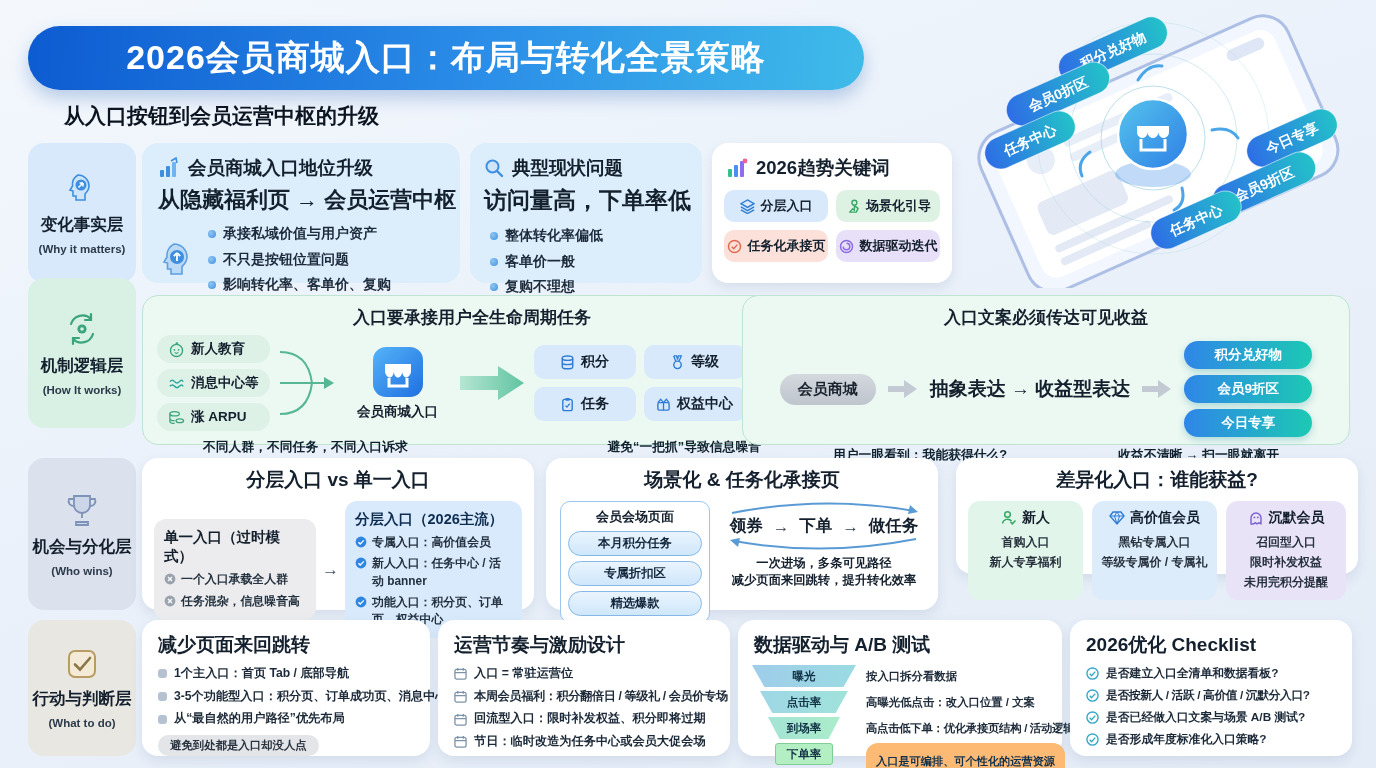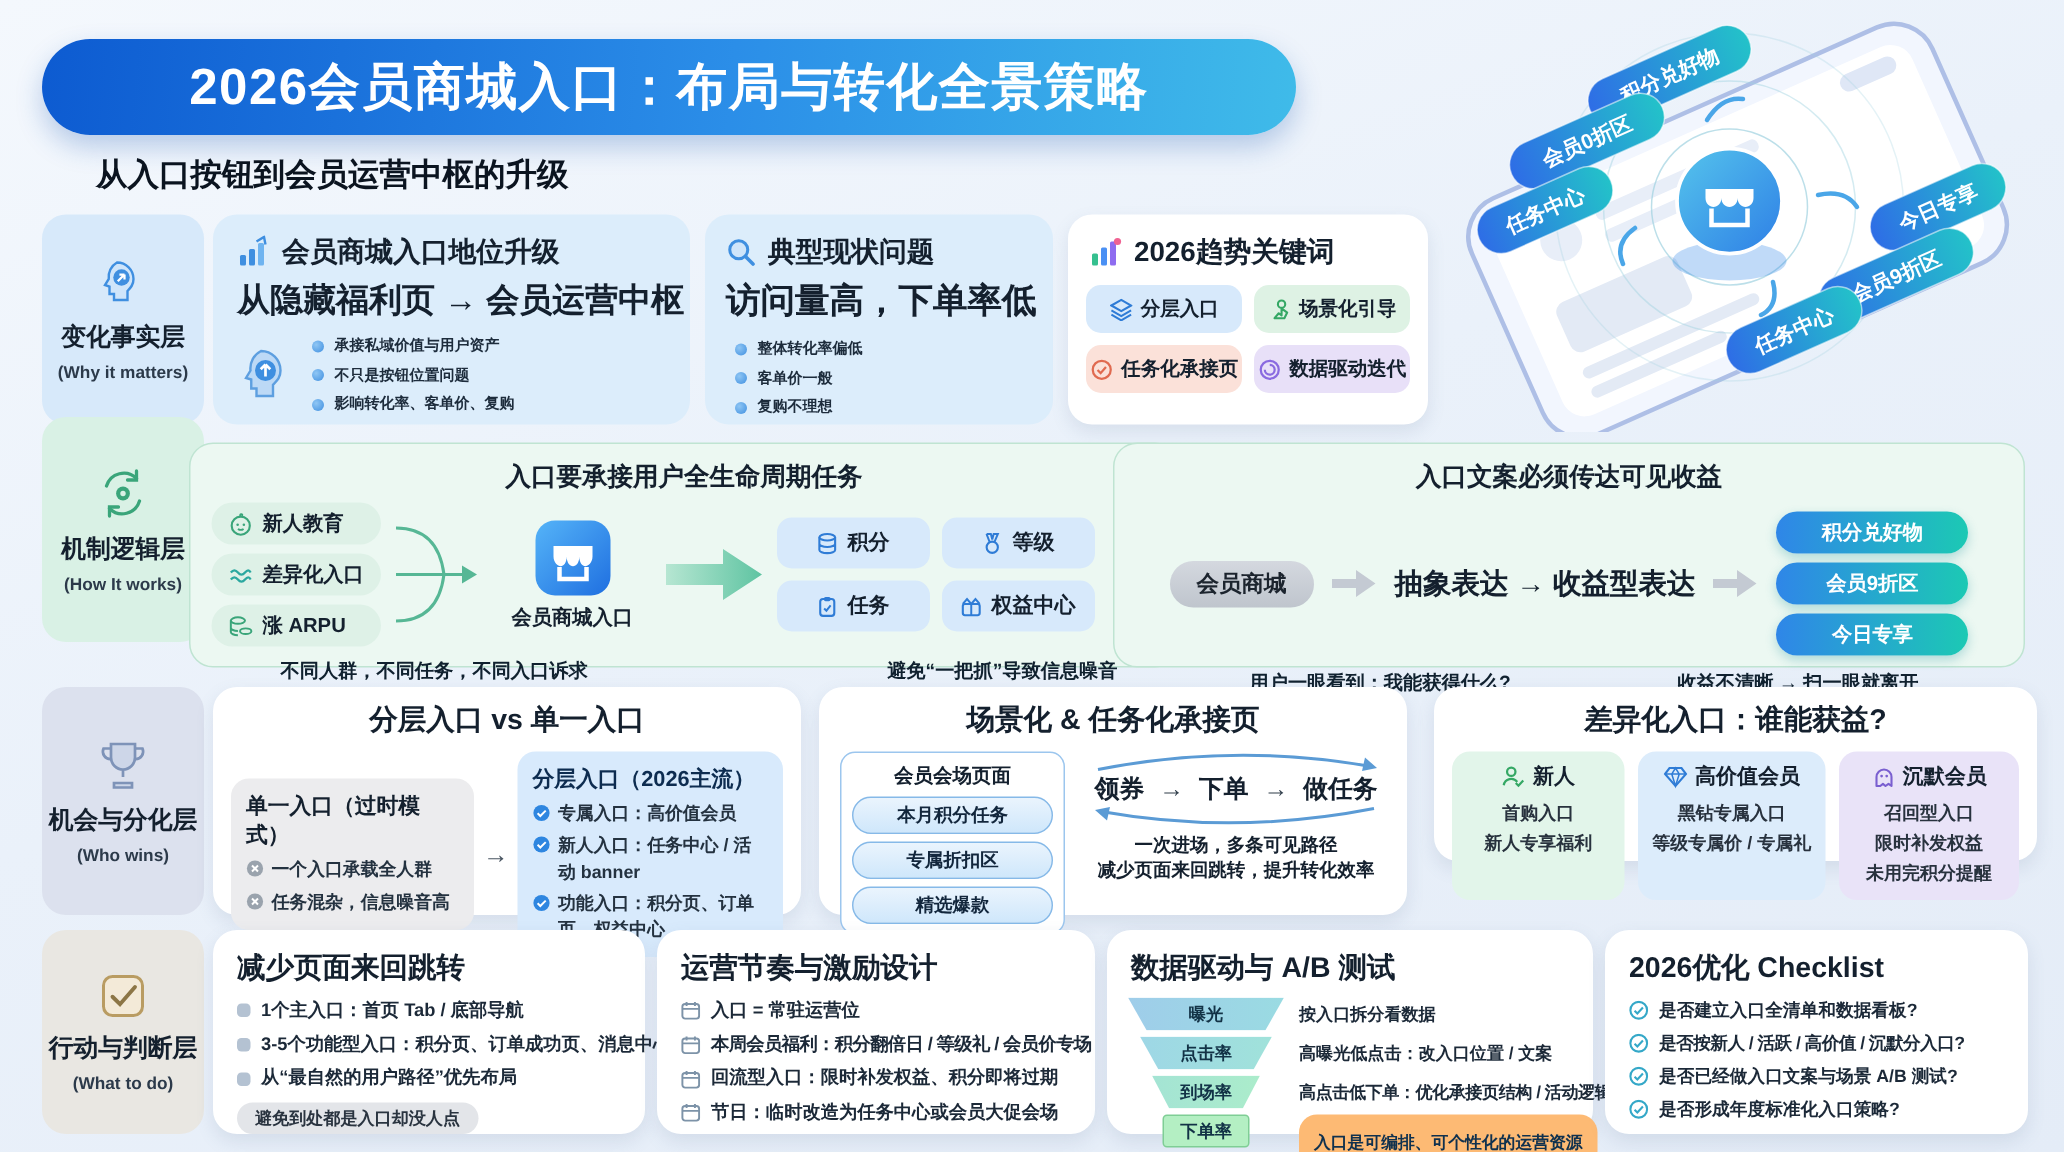--- a/index.html
+++ b/index.html
@@ -19,21 +19,21 @@
   .rlabel .t{font-size:16.5px;font-weight:800;}
   .rlabel .s{font-size:11.5px;font-weight:600;color:#2c3a4a;}
   
   .card{position:absolute;border-radius:16px;}
   .c-blue{background:#dcedfb;}
   .c-white{background:#fff;box-shadow:0 5px 12px rgba(90,115,150,.14);}
   .c-mint{background:#ecf8f2;border:1px solid #bfe4d2;}
   .trow{display:flex;align-items:center;gap:8px;padding:12px 16px 0;}
   .trow .tt{font-size:18.5px;font-weight:800;}
   .headline{font-size:22px;font-weight:800;margin:5px 0 0 16px;}
-  .bul{display:flex;align-items:center;gap:7px;font-size:10px;font-weight:700;color:#1d2c3c;line-height:1.55;}
+  .bul{display:flex;align-items:center;gap:7px;font-size:14px;font-weight:700;color:#1d2c3c;line-height:1.55;}
   .dot{width:8px;height:8px;border-radius:50%;background:radial-gradient(circle at 35% 35%,#8fc6f4,#3f8fe0);flex:0 0 8px;}
   .chip{display:flex;align-items:center;justify-content:center;gap:6px;border-radius:10px;font-size:13px;font-weight:800;height:32px;}
   
   .ctitle{text-align:center;font-size:17px;font-weight:800;margin-top:10px;}
   .pill-m{display:flex;align-items:center;gap:6px;background:#def1e7;border-radius:15px;padding:4px 11px;font-size:13.5px;font-weight:800;height:28px;}
   .chip-b{display:flex;align-items:center;justify-content:center;gap:6px;background:#d7e9fb;border-radius:10px;width:102px;height:34px;font-size:14px;font-weight:800;}
   .gpill{display:flex;align-items:center;justify-content:center;border-radius:16px;width:128px;height:28px;
     background:linear-gradient(90deg,#2f86e8,#1cc9b4);color:#fff;font-size:13.5px;font-weight:800;box-shadow:0 3px 7px rgba(30,150,160,.3);}
   .caps{display:flex;justify-content:space-between;font-size:12.8px;font-weight:800;color:#10212f;}
   
@@ -248,39 +248,39 @@
     <svg width="38" height="38" viewBox="0 0 38 38">
       <path d="M8 14a12 12 0 0 1 20-5m2 15a12 12 0 0 1-20 5" fill="none" stroke="#3aa57a" stroke-width="2.2" stroke-linecap="round"></path>
       <path d="M28 4v6h-6M10 34v-6h6" fill="none" stroke="#3aa57a" stroke-width="2.2" stroke-linecap="round"></path>
       <circle cx="19" cy="19" r="4.6" fill="#3aa57a"></circle>
         <circle cx="19" cy="19" r="1.8" fill="#d9f1e5"></circle>
     </svg>
     <span class="t">机制逻辑层</span>
     <span class="s">(How It works)</span>
   </div>
 
-  <div class="card c-mint" style="left:126px;top:295px;width:660px;height:150px;">
+  <div class="card c-mint" style="left:142px;top:295px;width:660px;height:150px;">
     <div class="ctitle">入口要承接用户全生命周期任务</div>
     <div style="display:flex;align-items:center;gap:8px;padding:6px 14px 0;">
       <div style="display:flex;flex-direction:column;gap:6px;">
         <div class="pill-m">
           <svg width="17" height="17" viewBox="0 0 18 18">
               <circle cx="9" cy="10" r="6.4" fill="none" stroke="#3aa57a" stroke-width="1.5"></circle>
               <path d="M9 3.6c-1.6-1.8 1.8-2.6 1-0.4" fill="none" stroke="#3aa57a" stroke-width="1.3"></path>
               <circle cx="6.8" cy="9.4" r=".9" fill="#3aa57a"></circle>
               <circle cx="11.2" cy="9.4" r=".9" fill="#3aa57a"></circle>
               <path d="M7 12.3q2 1.4 4 0" fill="none" stroke="#3aa57a" stroke-width="1.3"></path>
             </svg>
           <span>新人教育</span>
         </div>
         <div class="pill-m">
           <svg width="17" height="17" viewBox="0 0 18 18">
               <path d="M2 7q2.5-3 5 0t5 0 4 0M2 12q2.5-3 5 0t5 0 4 0" fill="none" stroke="#2ba8a0" stroke-width="1.6"></path>
             </svg>
-          <span>差异化入口</span>
+          <span>消息中心等</span>
         </div>
         <div class="pill-m">
           <svg width="17" height="17" viewBox="0 0 18 18">
               <ellipse cx="7" cy="5" rx="5" ry="2.3" fill="none" stroke="#3aa57a" stroke-width="1.4"></ellipse>
               <path d="M2 5v5c0 1.3 2.2 2.3 5 2.3M2 10v3c0 1.3 2.2 2.3 5 2.3" fill="none" stroke="#3aa57a" stroke-width="1.4"></path>
               <ellipse cx="12.5" cy="12.5" rx="4" ry="2" fill="none" stroke="#3aa57a" stroke-width="1.4"></ellipse>
             </svg>
           <span>涨 ARPU</span>
         </div>
       </div>

